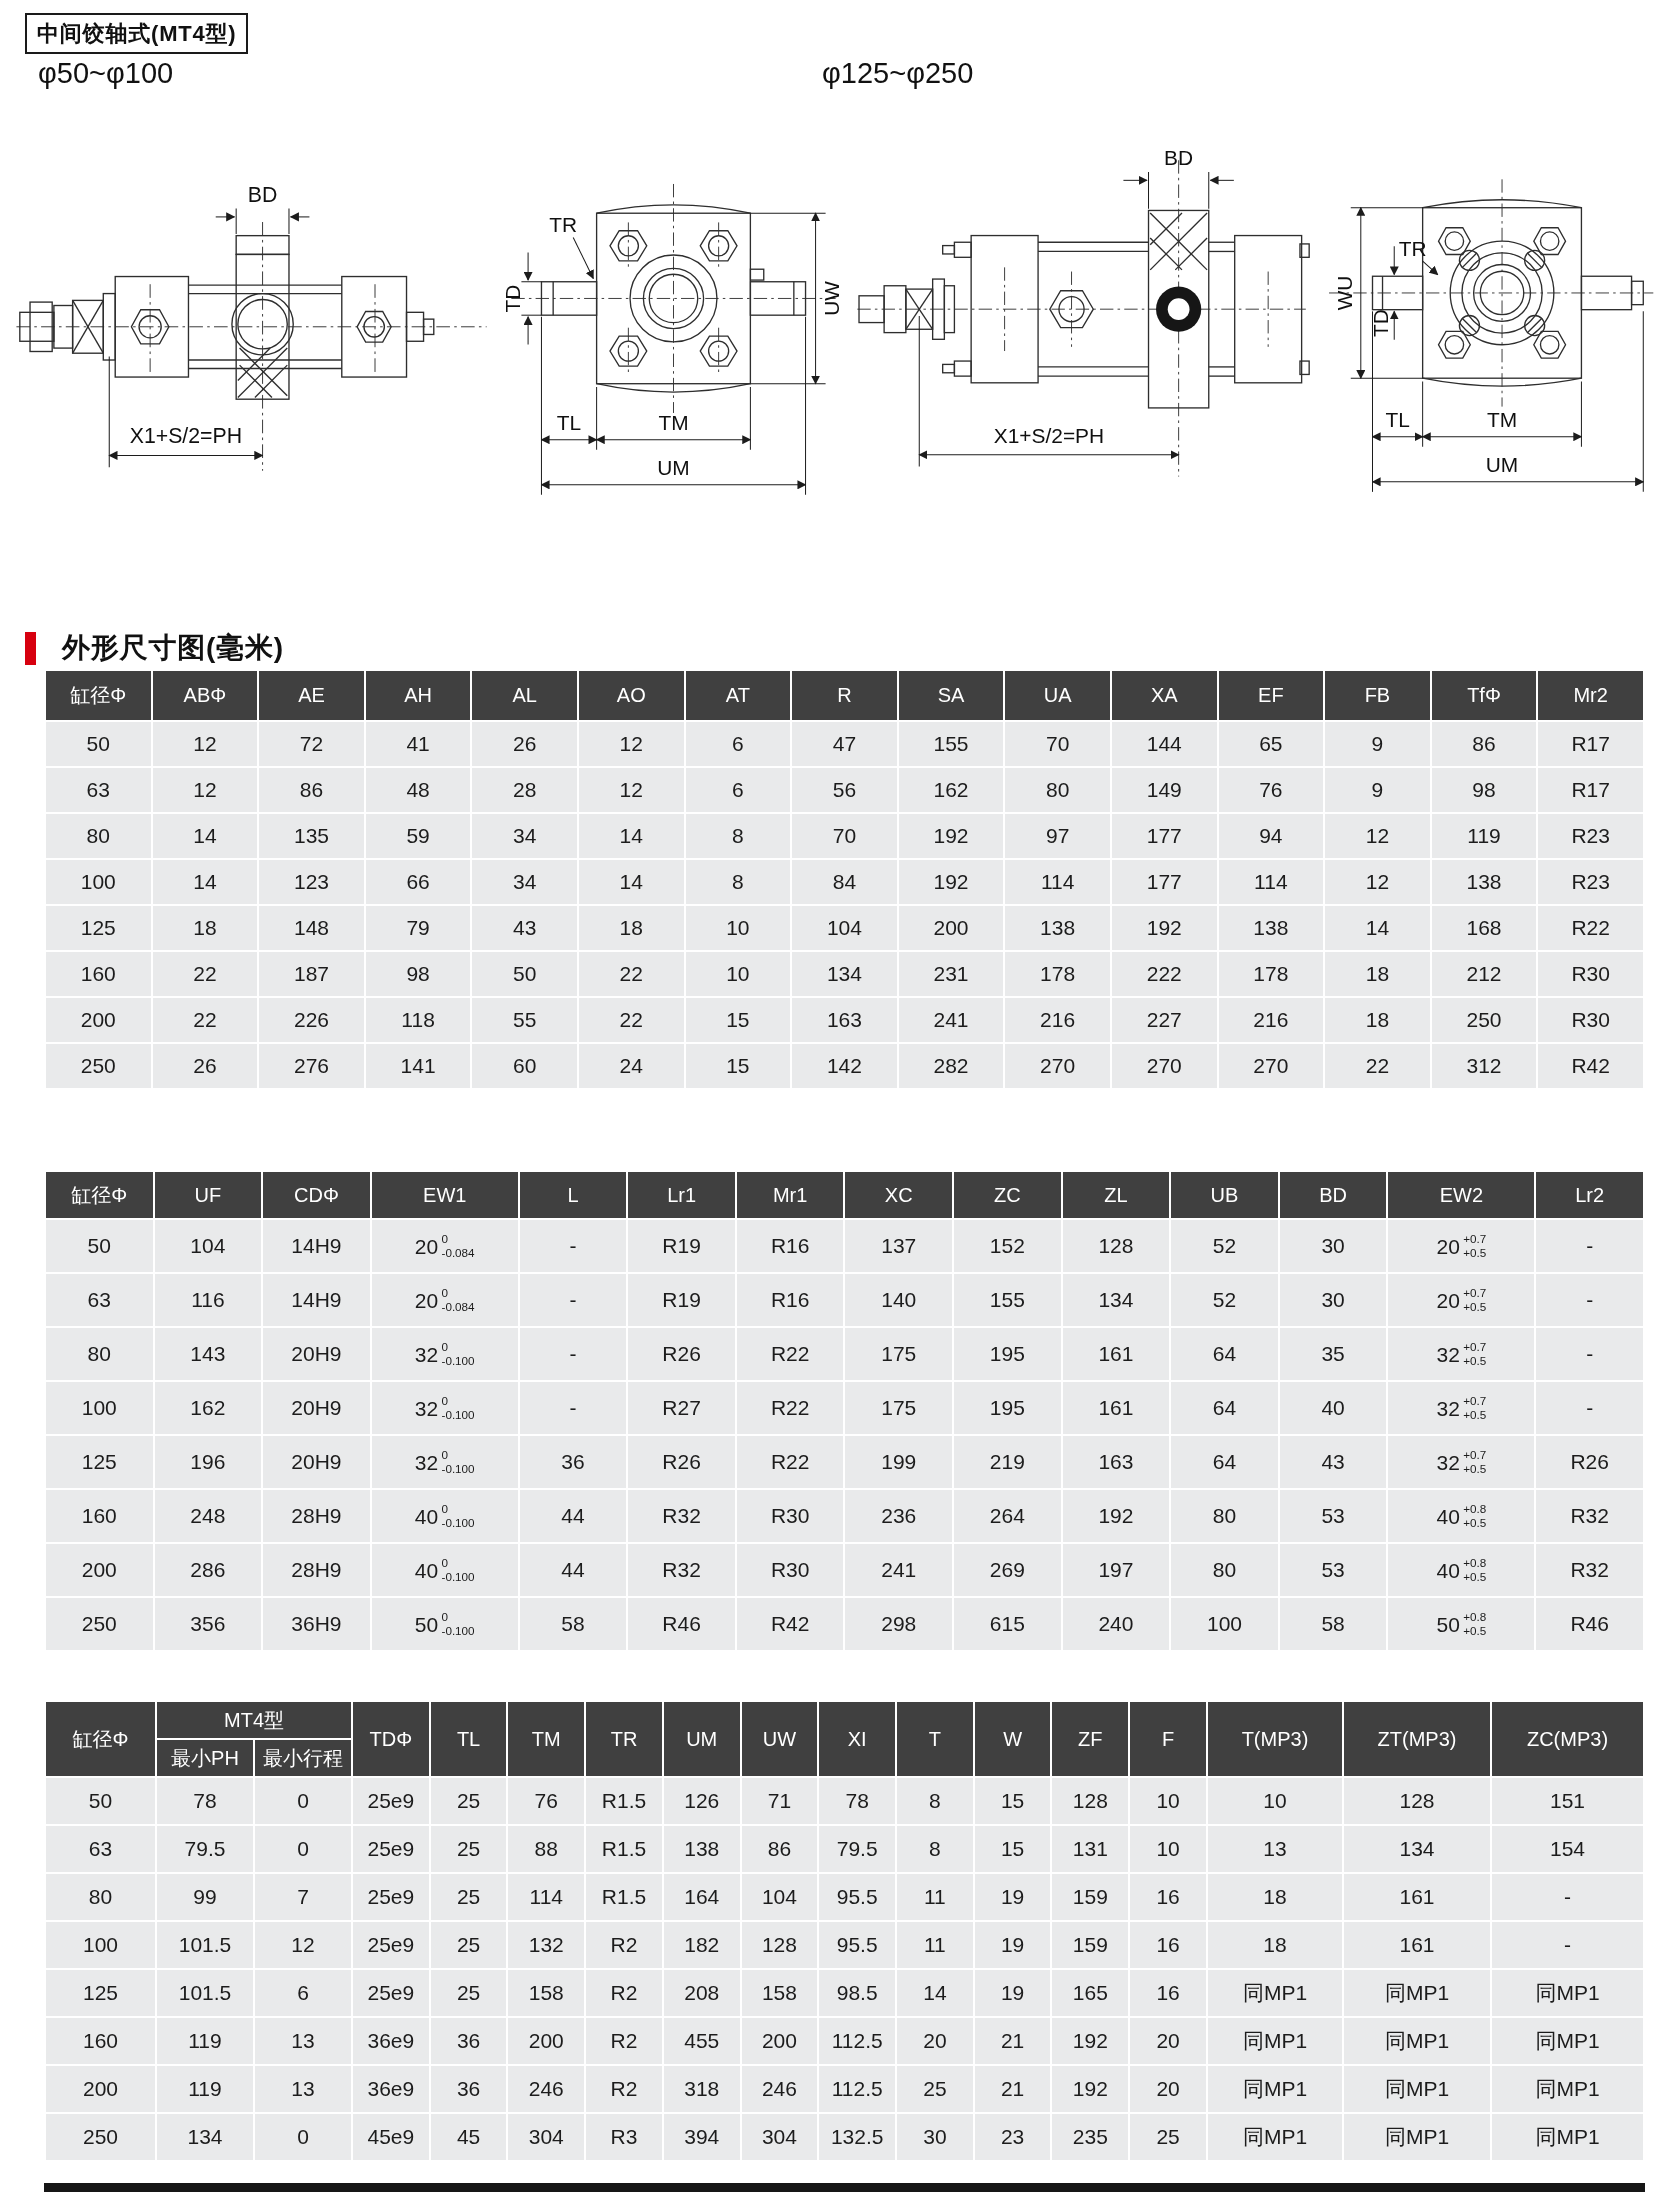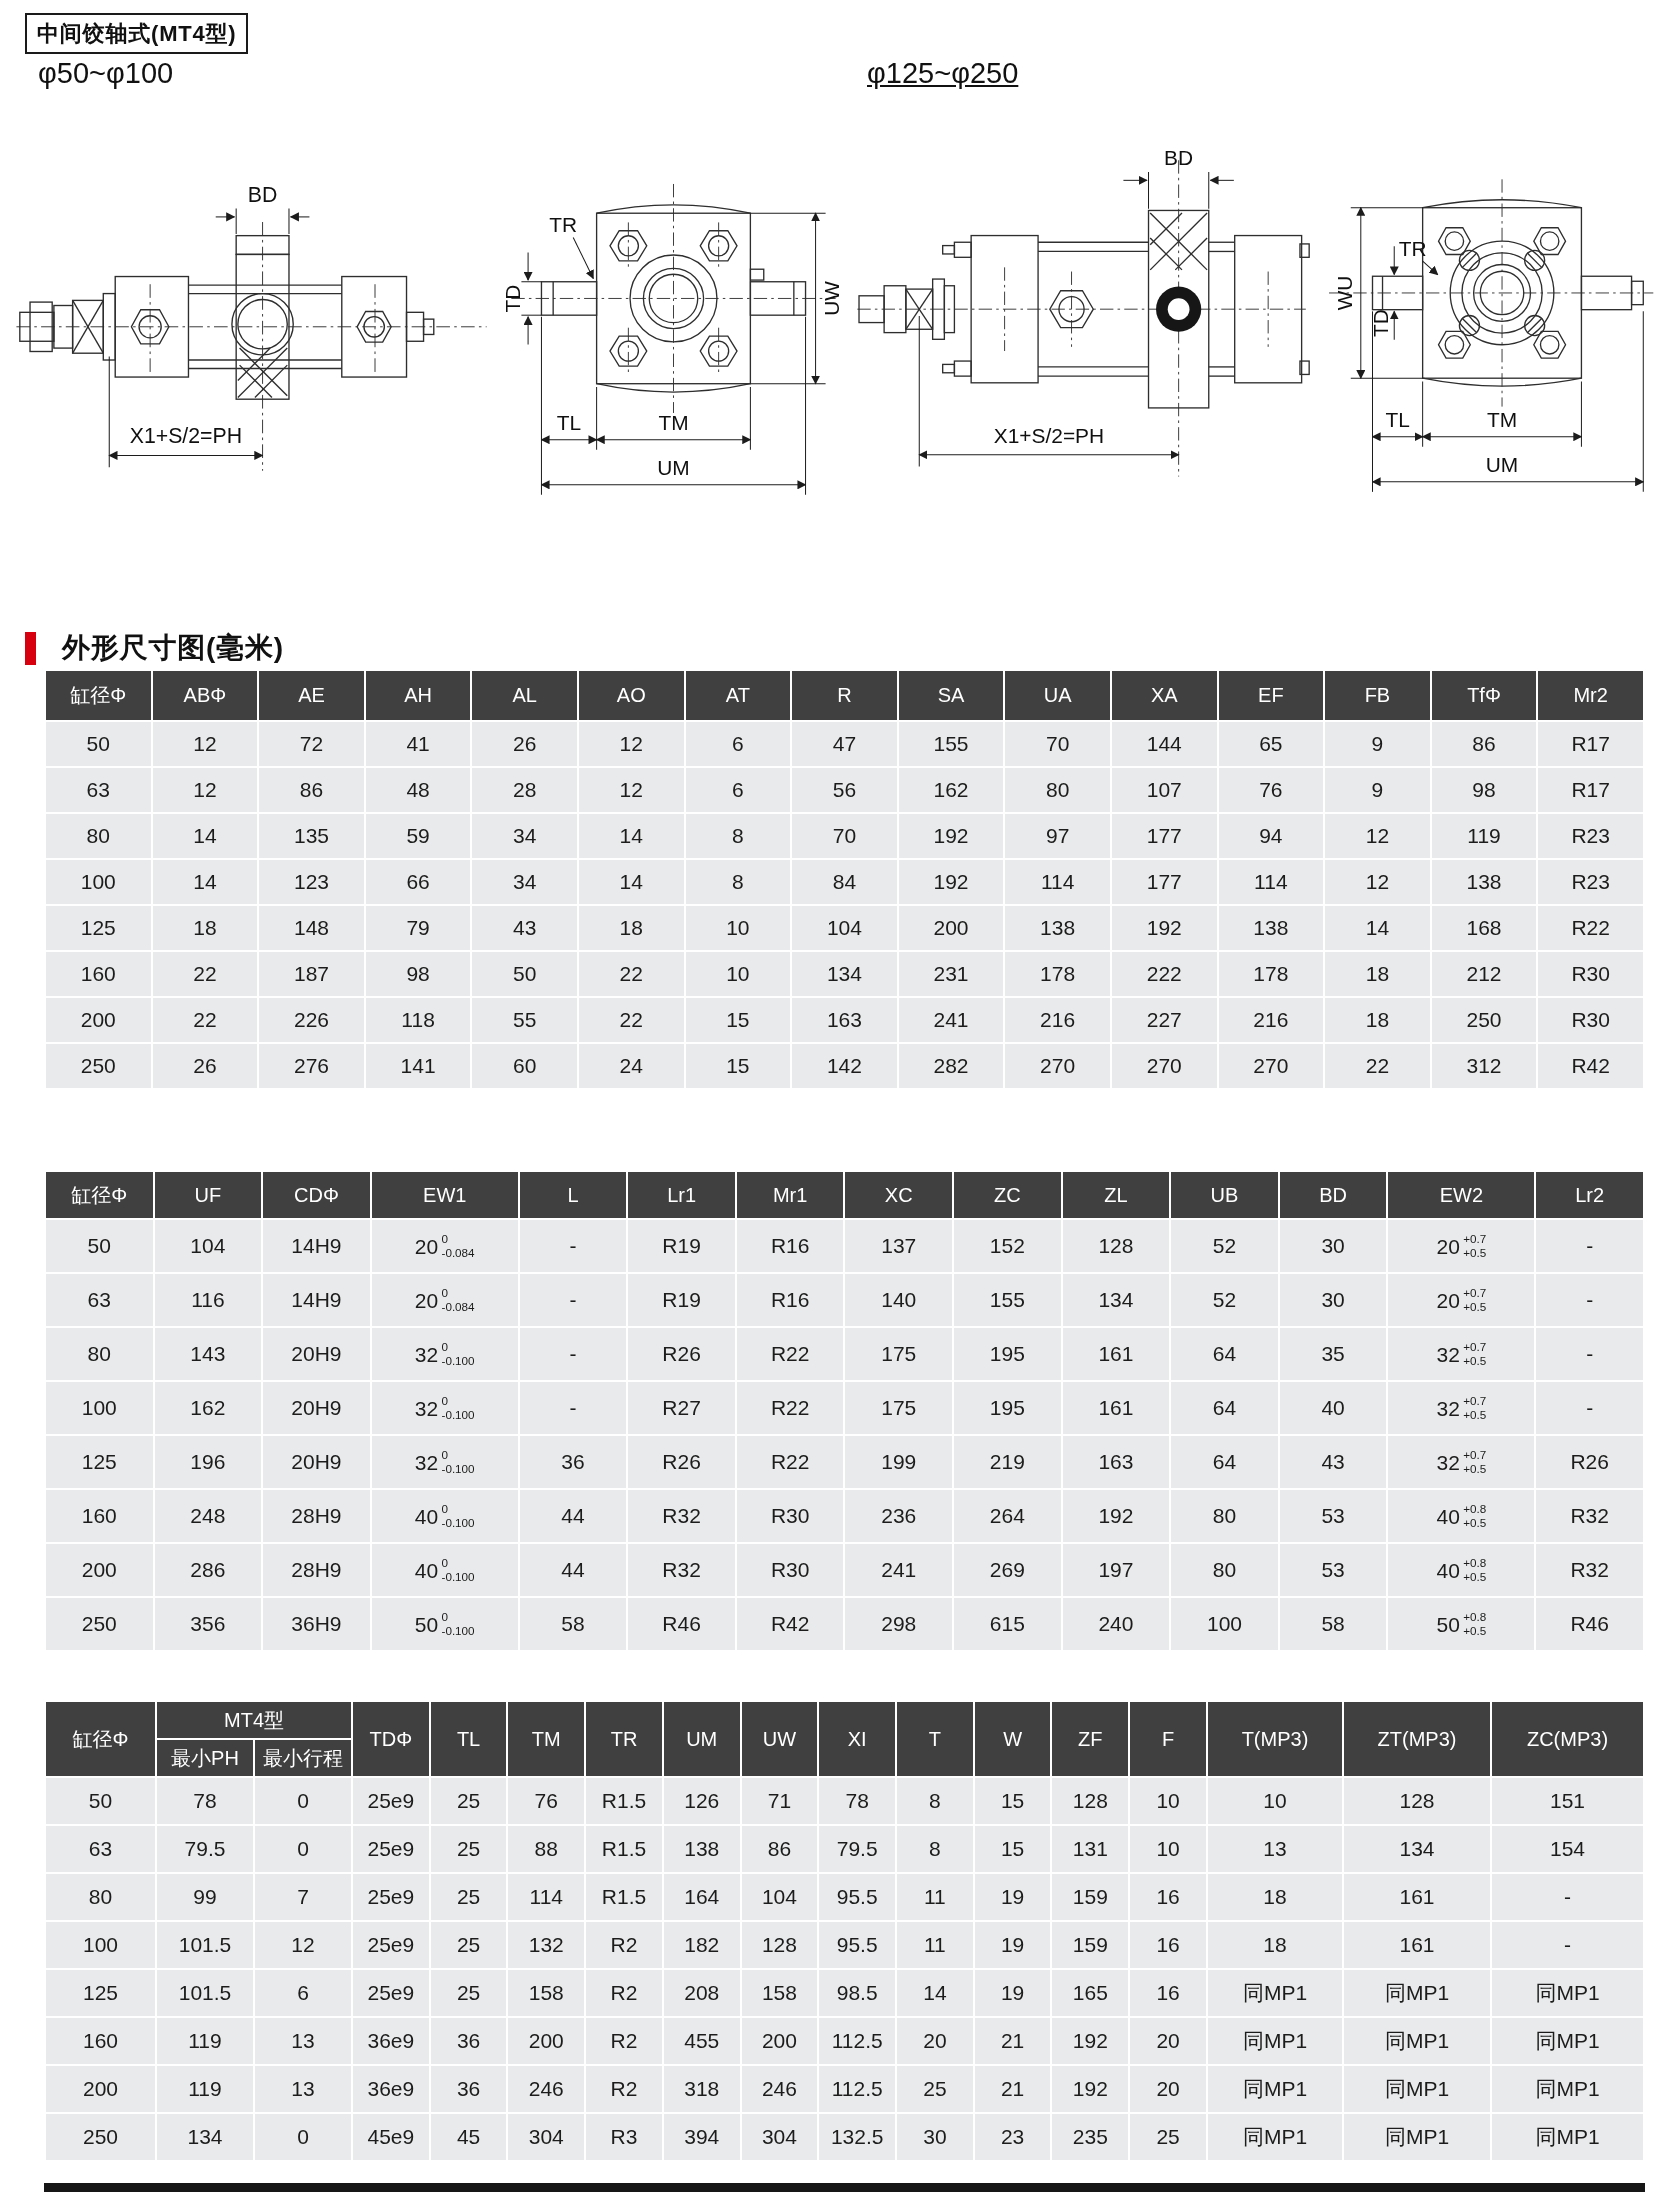--- a/index.html
+++ b/index.html
@@ -3,21 +3,21 @@
 <meta charset="utf-8">
 <style>
   html,body { margin:0; padding:0; background:#fff; }
   body { font-family:"Liberation Sans","DejaVu Sans",sans-serif; color:#111; }
   .page { position:relative; width:1674px; height:2194px; background:#ffffff; overflow:hidden; }
 
   .title-badge { position:absolute; left:25px; top:13.4px; border:2.5px solid #1a1a1a;
     padding:3.3px 10px; font-size:22px; font-weight:700; letter-spacing:0.8px; background:#fff; }
   .range-label { position:absolute; top:57px; font-size:29px; color:#111; }
   .range-left  { left:38px; }
-  .range-right { left:867px;text-decoration:underline; }
+  .range-right { left:822px; }
 
   .section-header { position:absolute; left:25px; top:629px; display:flex; align-items:center; gap:26px; }
   .red-bar { width:11px; height:33px; background:#d7000f; }
   .section-text { font-size:28px; font-weight:700; letter-spacing:0.8px; }
 
   
   .draw { position:absolute; }
   .draw svg { width:100%; height:100%; display:block; }
   .draw :is(line,rect,circle,ellipse,polygon,polyline,path) { stroke:#2e2e2e; fill:none; stroke-width:1.6; }
   .draw .cl  { stroke-width:1.1; stroke-dasharray:16 5 3 5; }
@@ -351,21 +351,21 @@
             <td>63</td>
             <td>12</td>
             <td>86</td>
             <td>48</td>
             <td>28</td>
             <td>12</td>
             <td>6</td>
             <td>56</td>
             <td>162</td>
             <td>80</td>
-            <td>107</td>
+            <td>149</td>
             <td>76</td>
             <td>9</td>
             <td>98</td>
             <td>R17</td>
           </tr>
           <tr>
             <td>80</td>
             <td>14</td>
             <td>135</td>
             <td>59</td>

